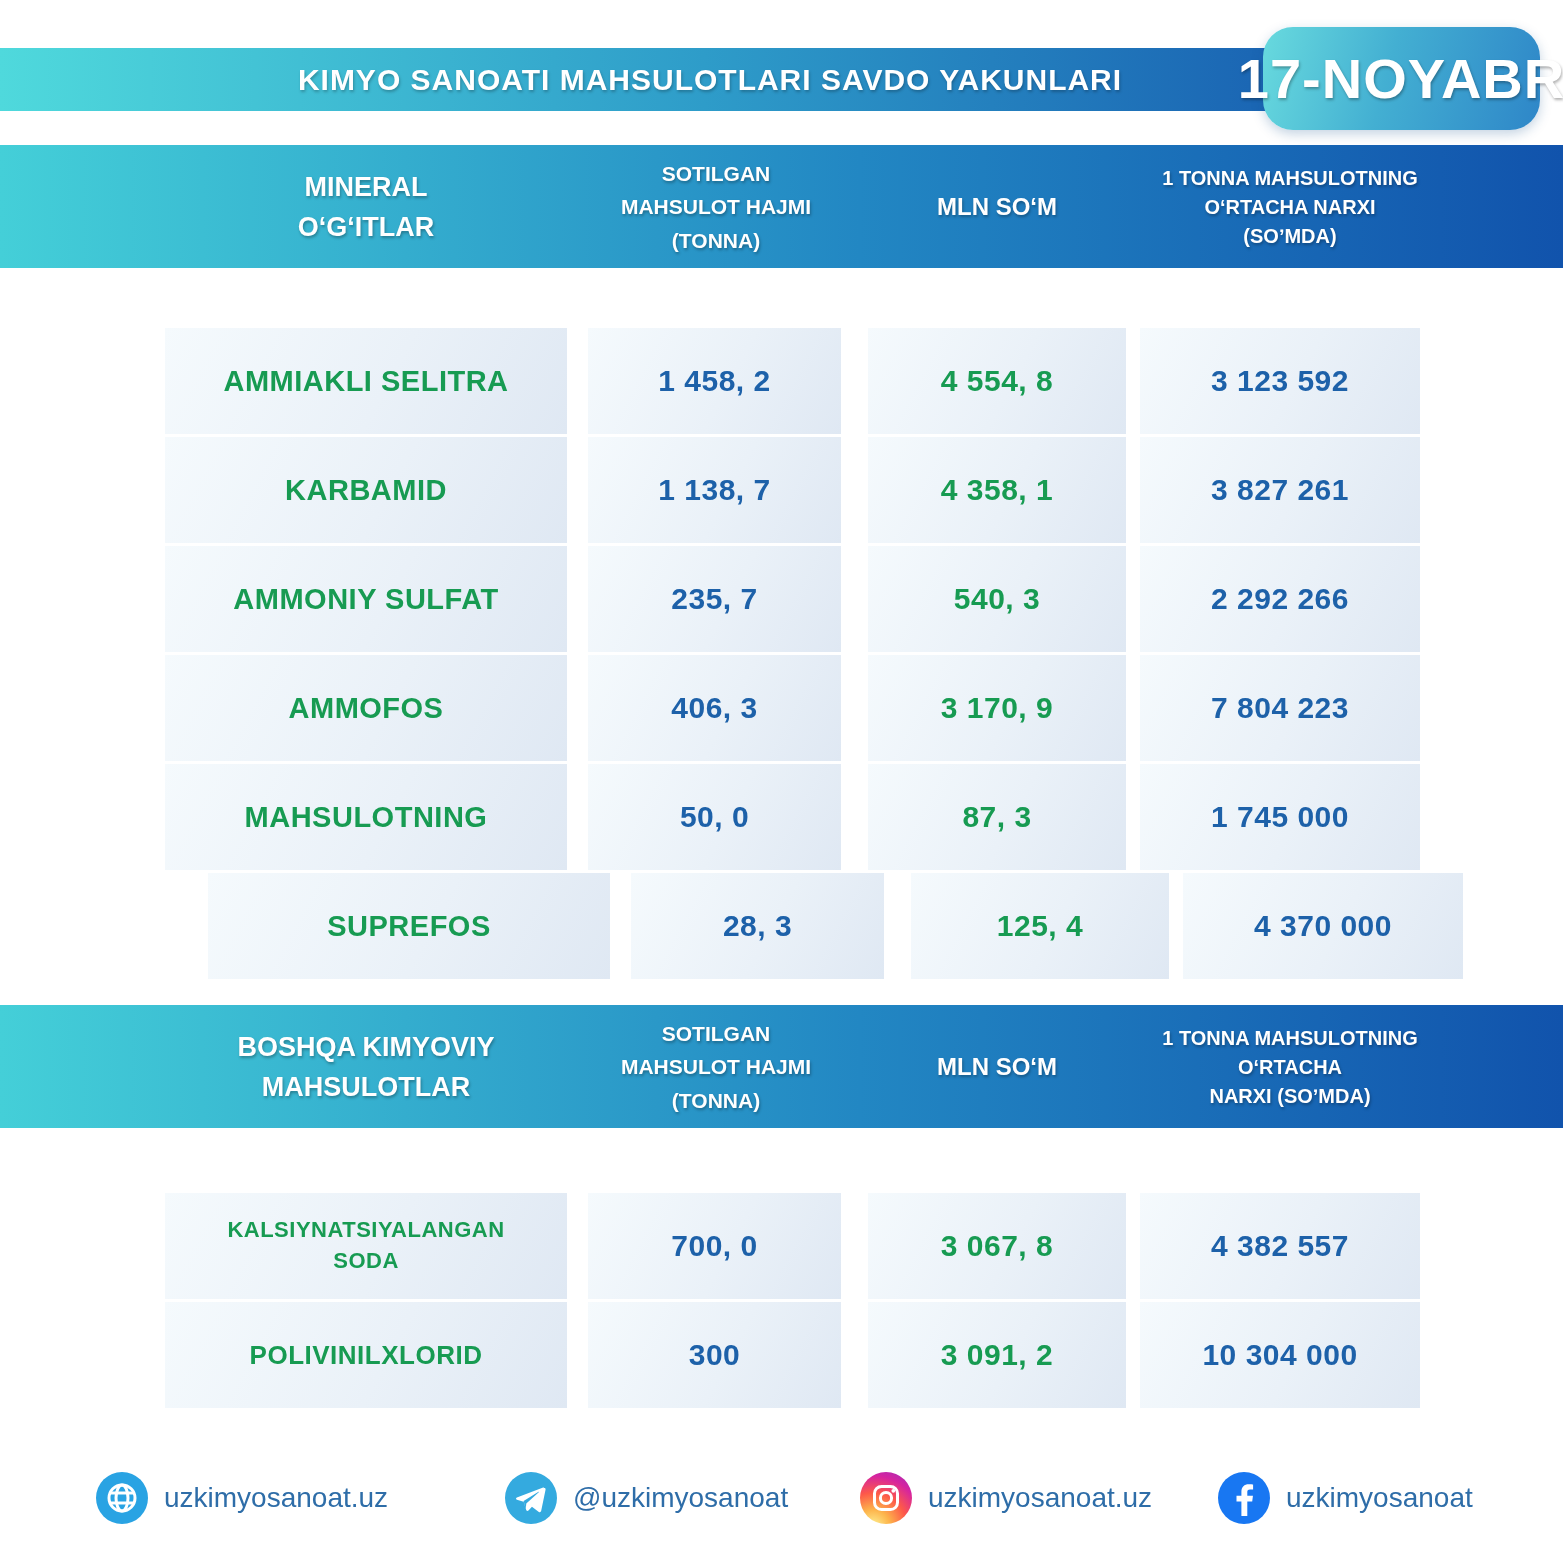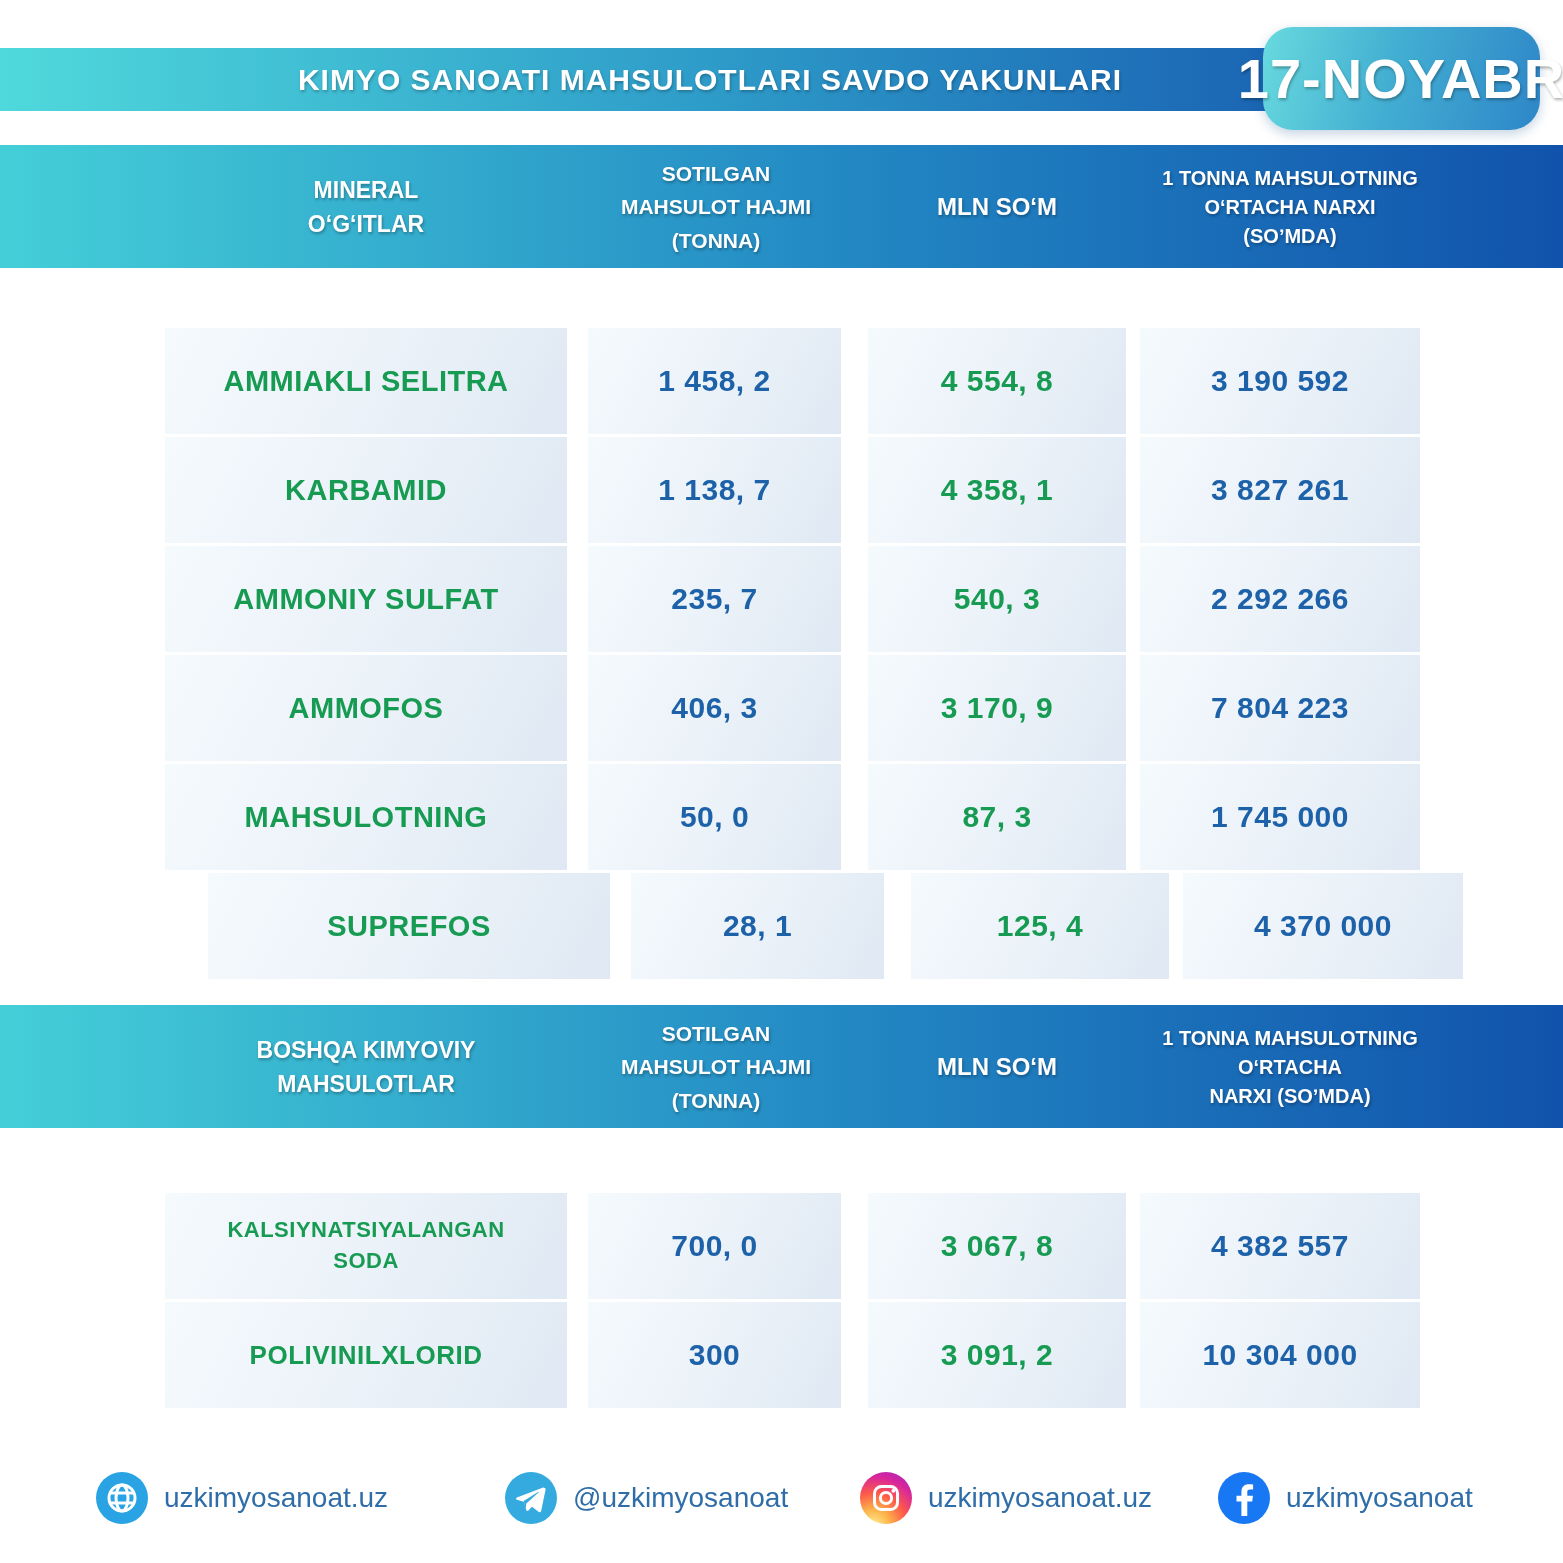--- a/index.html
+++ b/index.html
@@ -36,21 +36,21 @@
     position:absolute;left:0;width:1563px;height:123px;
     background:linear-gradient(90deg,#44CFD8 0%,#2287C3 55%,#1153AC 100%);
   }
   .thead.t1{top:145px;}
   .thead.t2{top:1005px;}
   .hcell{
     position:absolute;top:50%;transform:translateY(-50%);
     color:#ffffff;font-weight:700;text-align:center;white-space:pre-line;
     text-shadow:1px 2px 3px rgba(0,0,0,0.3);
   }
-  .hc1{left:165px;width:402px;font-size:23px;line-height:1.5;}
+  .hc1{left:165px;width:402px;font-size:27px;line-height:1.5;}
   .hc2{left:588px;width:256px;font-size:21px;line-height:1.6;}
   .hc3{left:868px;width:258px;font-size:24px;}
   .hc4{left:1112px;width:356px;font-size:20px;line-height:1.45;}
 
   
   .table{position:absolute;left:0;width:1563px;}
   .table.t1{top:328px;height:632px;}
   .table.t2{top:1193px;height:300px;}
   .row{position:absolute;left:0;width:1563px;height:86px;}
   .cell{
@@ -99,21 +99,21 @@
     <div class="hcell hc4">1 TONNA MAHSULOTNING
 OʻRTACHA NARXI
 (SOʼMDA)</div>
   </div>
 
   <div class="table t1">
       <div class="row" style="top: 0px;">
         <div class="cell c1 name">AMMIAKLI SELITRA</div>
         <div class="cell c2 num blue">1 458, 2</div>
         <div class="cell c3 num green">4 554, 8</div>
-        <div class="cell c4 num blue">3 190 592</div>
+        <div class="cell c4 num blue">3 123 592</div>
       </div>
       <div class="row" style="top: 109px;">
         <div class="cell c1 name">KARBAMID</div>
         <div class="cell c2 num blue">1 138, 7</div>
         <div class="cell c3 num green">4 358, 1</div>
         <div class="cell c4 num blue">3 827 261</div>
       </div>
       <div class="row" style="top: 218px;">
         <div class="cell c1 name">AMMONIY SULFAT</div>
         <div class="cell c2 num blue">235, 7</div>
@@ -127,21 +127,21 @@
         <div class="cell c4 num blue">7 804 223</div>
       </div>
       <div class="row" style="top: 436px;">
         <div class="cell c1 name">MAHSULOTNING</div>
         <div class="cell c2 num blue">50, 0</div>
         <div class="cell c3 num green">87, 3</div>
         <div class="cell c4 num blue">1 745 000</div>
       </div>
       <div class="row" style="top: 545px; margin-left: 43px;">
         <div class="cell c1 name">SUPREFOS</div>
-        <div class="cell c2 num blue">28, 1</div>
+        <div class="cell c2 num blue">28, 3</div>
         <div class="cell c3 num green">125, 4</div>
         <div class="cell c4 num blue">4 370 000</div>
       </div>
     </div>
 
   <div class="thead t2">
     <div class="hcell hc1">BOSHQA KIMYOVIY
 MAHSULOTLAR</div>
     <div class="hcell hc2">SOTILGAN
 MAHSULOT HAJMI

